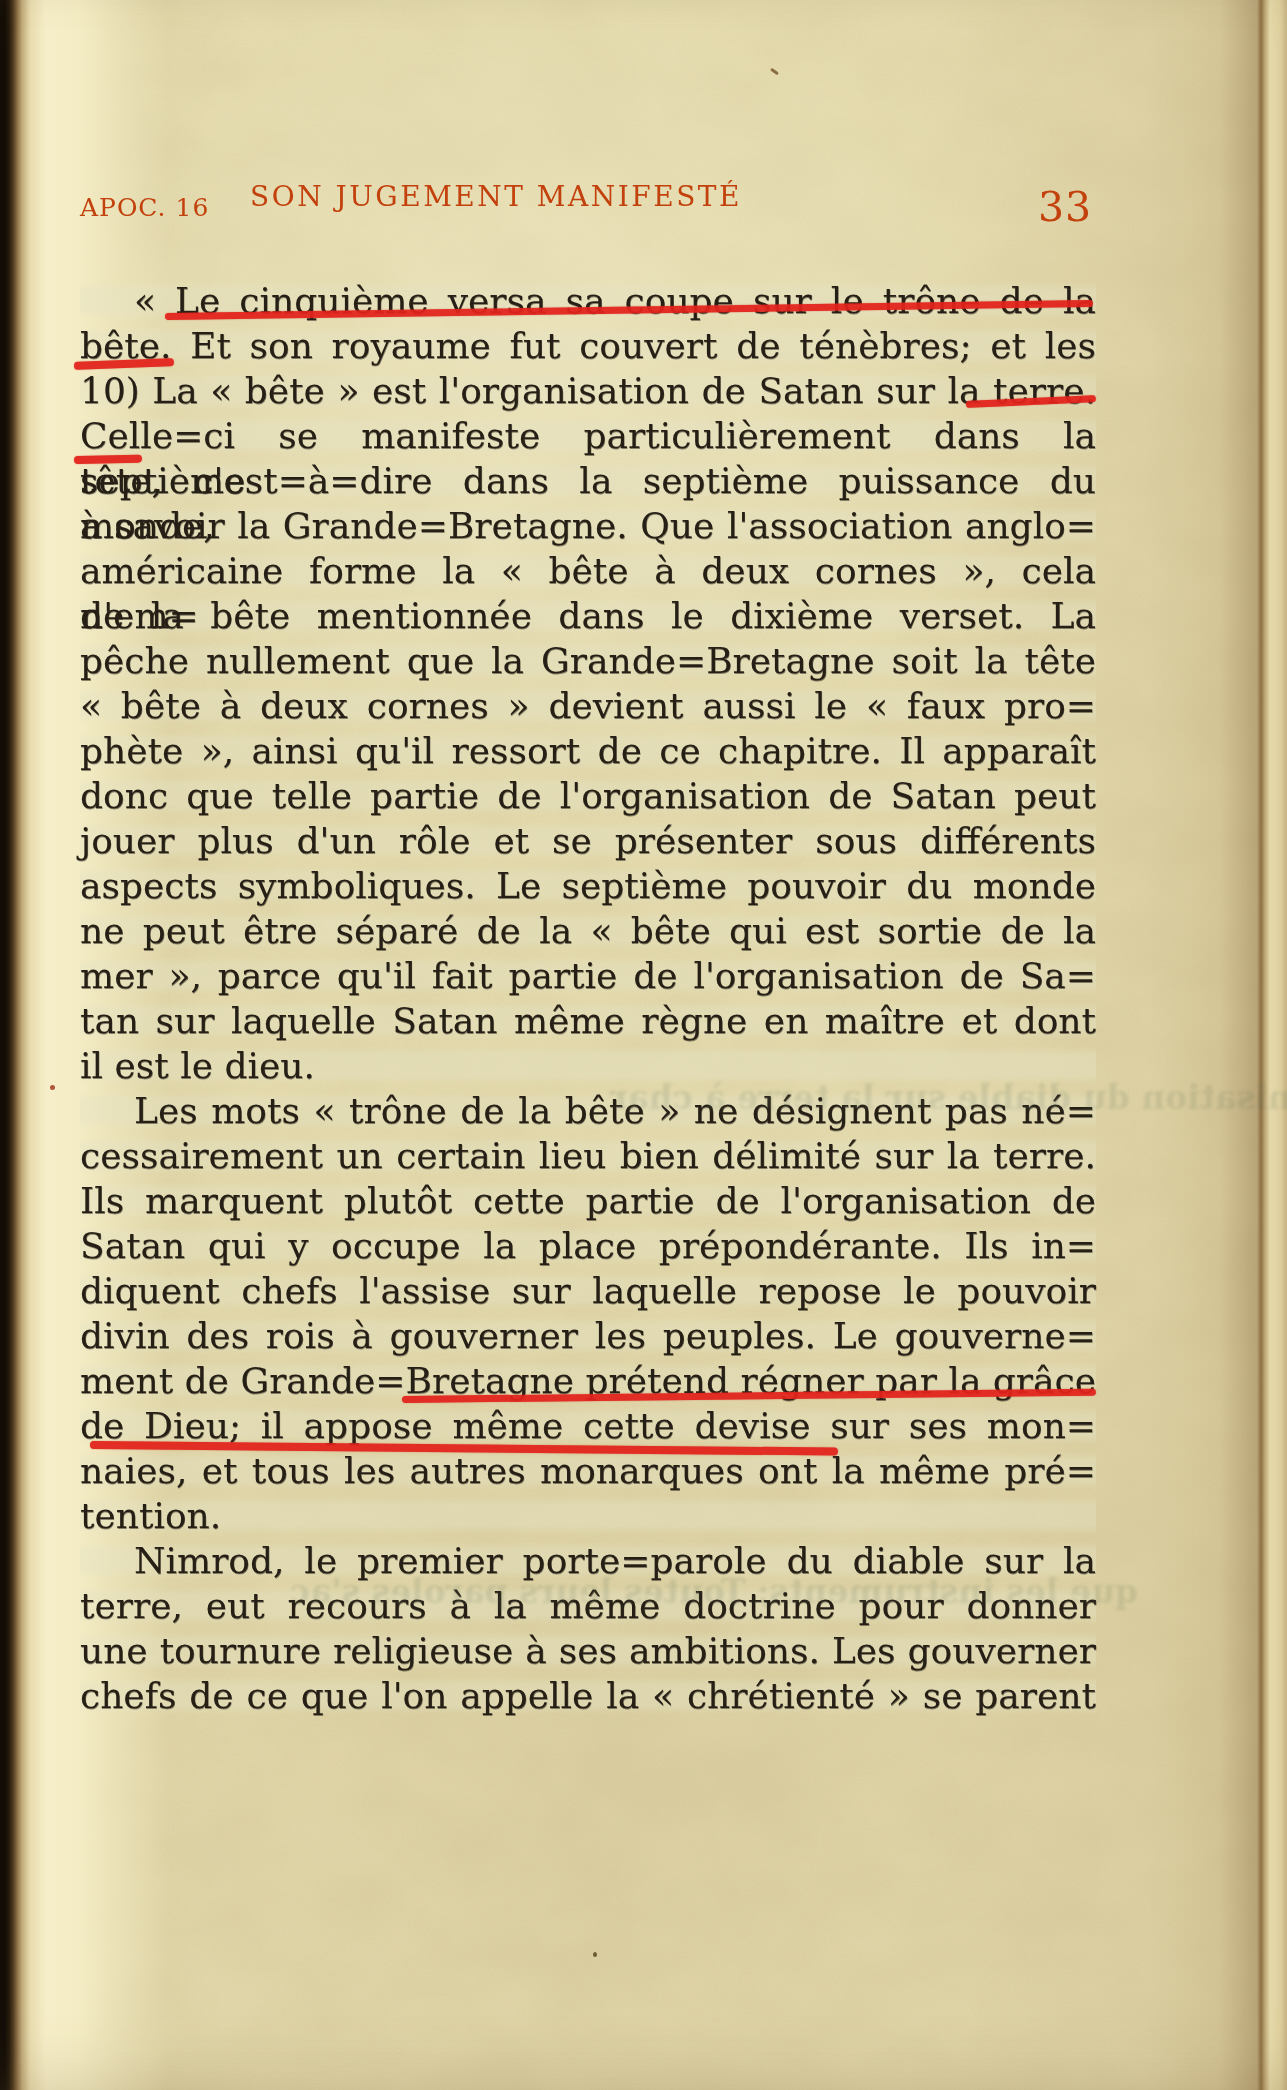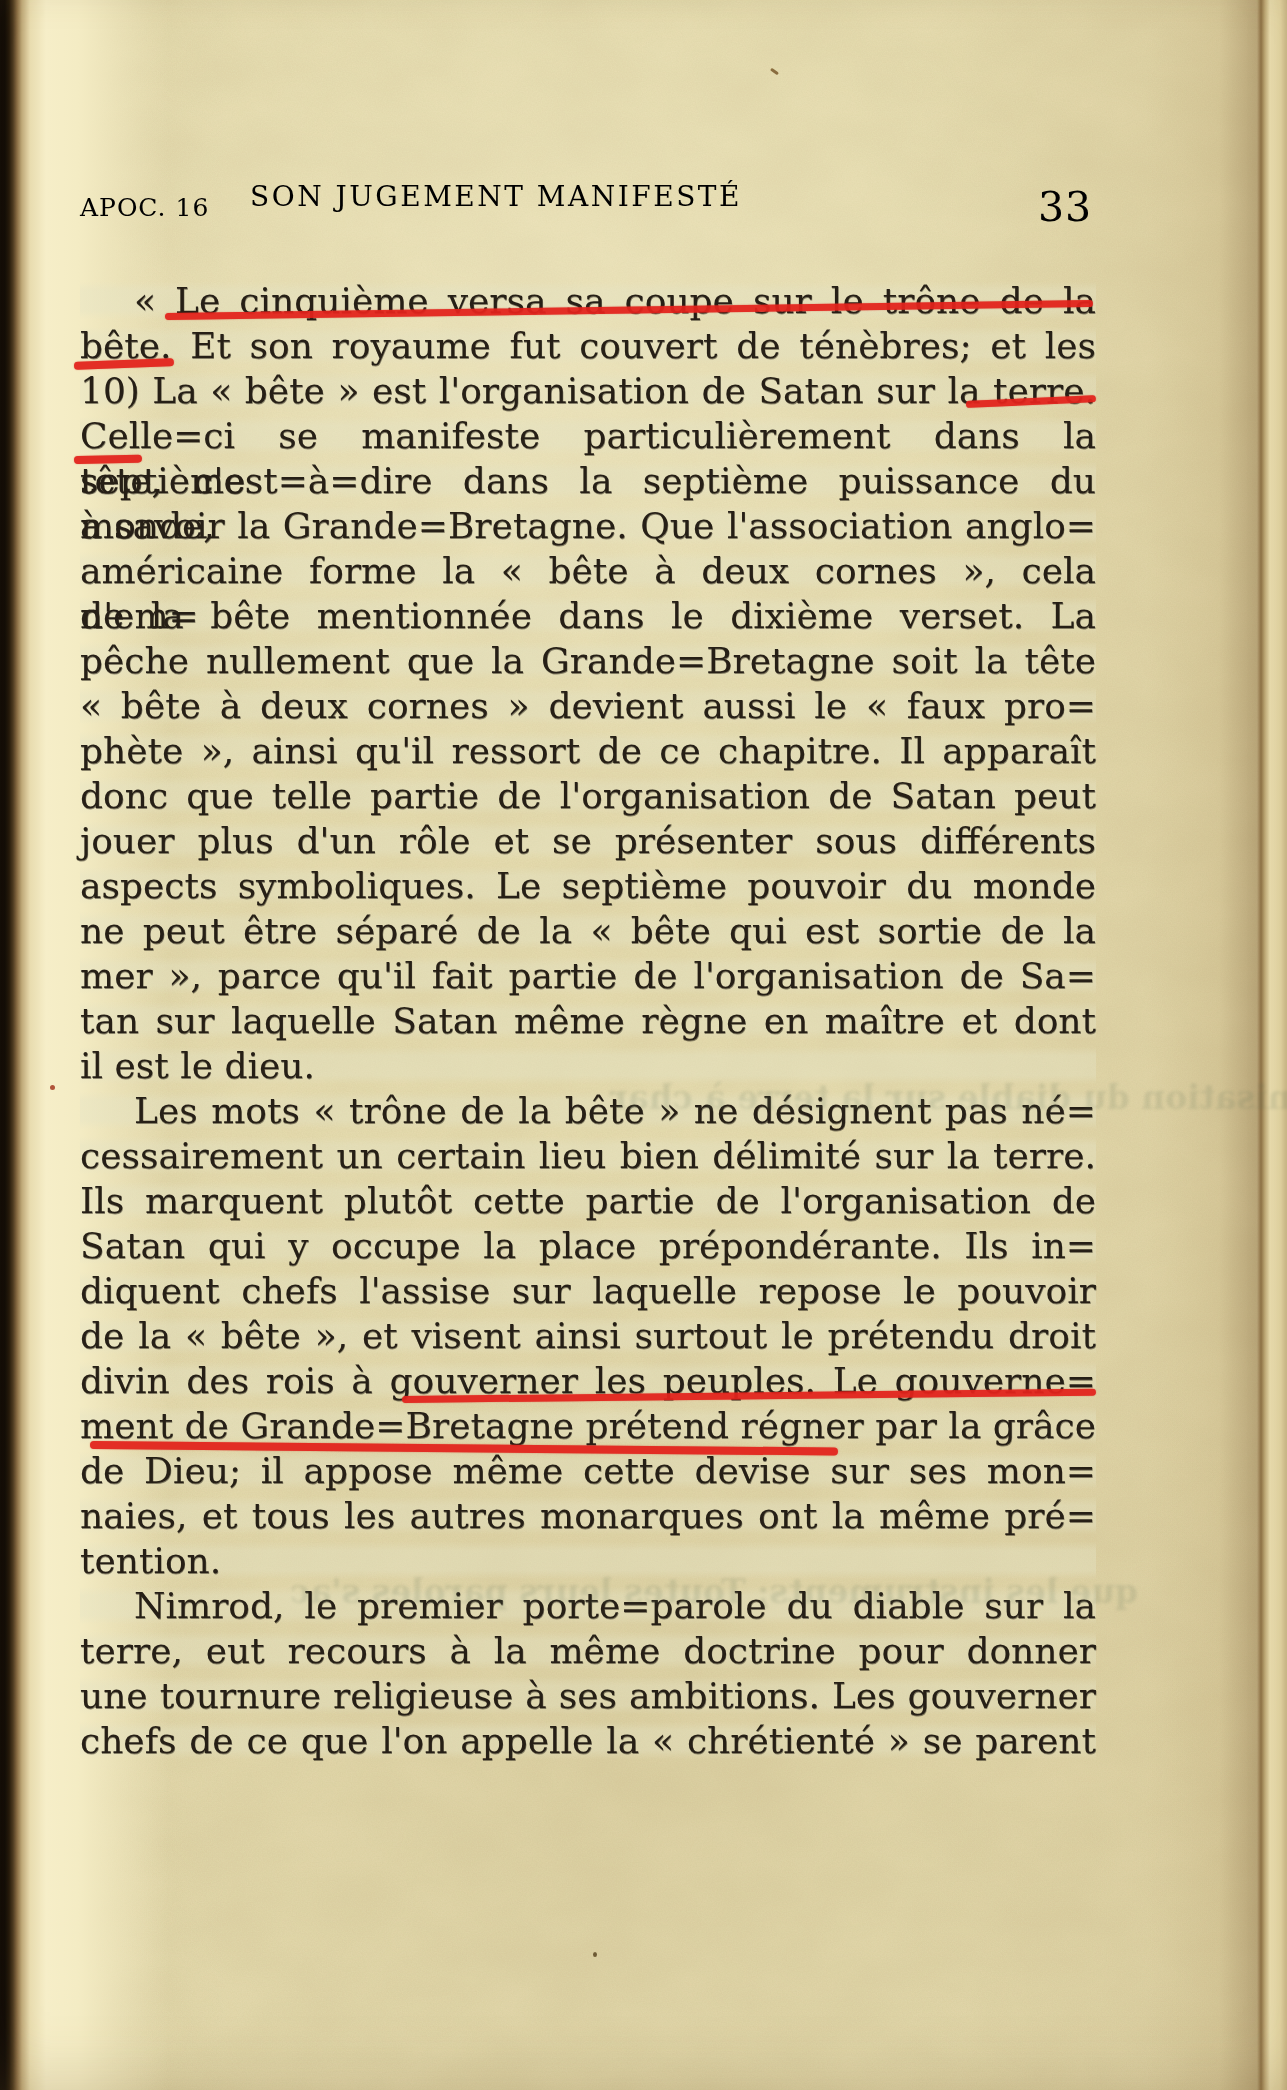--- a/index.html
+++ b/index.html
@@ -32,21 +32,21 @@
       rgba(145,118,74,0.45) 110px, #8d7145 114px, #bfa977 118px,
       #e8dcad 123px, #e3d5a3 133px, #ccb98a 140px);
   }
   .vignette{
     position:absolute;inset:0;pointer-events:none;
     box-shadow:inset 0 -34px 70px -34px rgba(115,90,45,0.28),
                inset 0 18px 50px -34px rgba(115,90,45,0.14);
   }
   .texture{position:absolute;inset:0;pointer-events:none;mix-blend-mode:multiply;}
 
-  .hdr{position:absolute;color:#000000;white-space:nowrap;}
+  .hdr{position:absolute;color:#c2410c;white-space:nowrap;}
   .hdr-left{left:80px;top:193px;font-size:25px;letter-spacing:1px;}
   .hdr-title{left:250px;top:180px;font-size:28px;letter-spacing:2.5px;}
   .hdr-num{left:1038px;top:183px;font-size:41px;letter-spacing:1px;}
 
   .textblock{
     position:absolute;left:80px;top:278px;width:1016px;
     font-size:36px;color:#261f16;
     text-shadow:0.4px 0.5px 0.5px rgba(38,31,22,0.5);
   }
   .line{
@@ -112,21 +112,20 @@
       <div class="line">aspects symboliques. Le septième pouvoir du monde</div>
       <div class="line">ne peut être séparé de la « bête qui est sortie de la</div>
       <div class="line">mer », parce qu'il fait partie de l'organisation de Sa=</div>
       <div class="line">tan sur laquelle Satan même règne en maître et dont</div>
       <div class="line nofill">il est le dieu.</div>
       <div class="line indent">Les mots « trône de la bête » ne désignent pas né=</div>
       <div class="line">cessairement un certain lieu bien délimité sur la terre.</div>
       <div class="line">Ils marquent plutôt cette partie de l'organisation de</div>
       <div class="line">Satan qui y occupe la place prépondérante. Ils in=</div>
       <div class="line">diquent chefs l'assise sur laquelle repose le pouvoir</div>
-      <div class="line">de la « bête », et visent ainsi surtout le prétendu droit</div>
       <div class="line">divin des rois à gouverner les peuples. Le gouverne=</div>
       <div class="line">ment de Grande=Bretagne prétend régner par la grâce</div>
       <div class="line">de Dieu; il appose même cette devise sur ses mon=</div>
       <div class="line">naies, et tous les autres monarques ont la même pré=</div>
       <div class="line nofill">tention.</div>
       <div class="line indent">Nimrod, le premier porte=parole du diable sur la</div>
       <div class="line">terre, eut recours à la même doctrine pour donner</div>
       <div class="line">une tournure religieuse à ses ambitions. Les gouverner</div>
       <div class="line">chefs de ce que l'on appelle la « chrétienté » se parent</div>
     </div>

